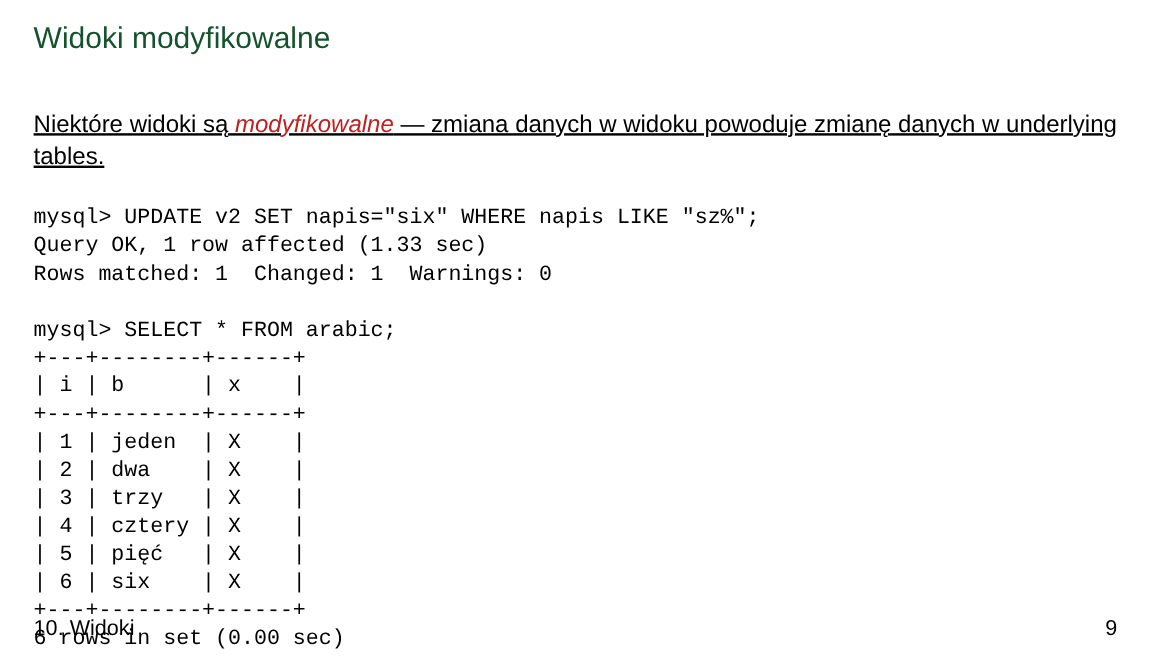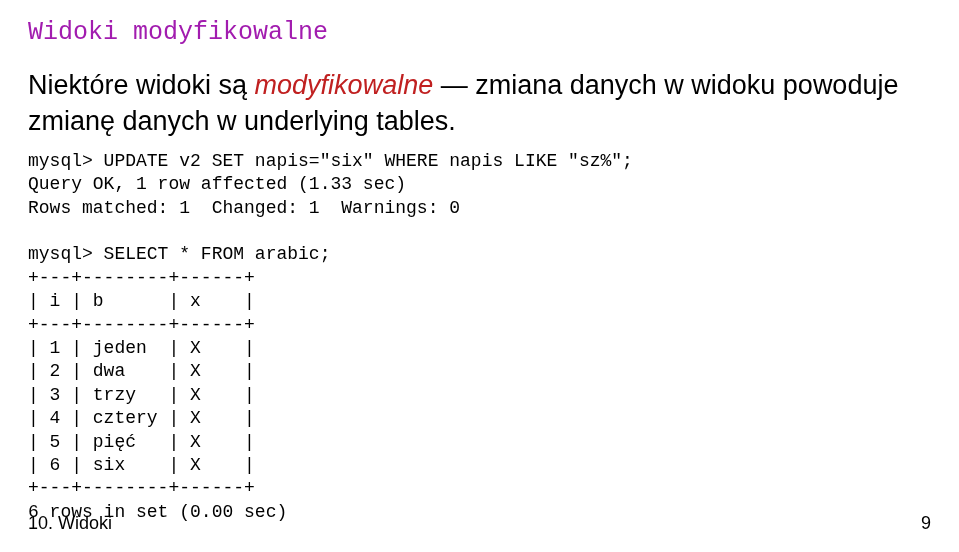--- a/index.html
+++ b/index.html
@@ -9,31 +9,31 @@
     }
     body {
       width: 959px;
       height: 552px;
       background: #ffffff;
       font-family: Arial, Helvetica, sans-serif;
       position: relative;
       padding: 18px 28px 0 28px;
     }
     .title {
-      color: #a21caf;
+      color: #14532d;
       font-size: 25px;
       font-weight: normal;
-      margin-bottom: 20px;
-      font-family: Liberation Mono, monospace;
+      margin-bottom: 44px;
     }
     .body-text {
       color: #000000;
-      font-size: 27px;
+      font-size: 20px;
       line-height: 1.35;
-      margin-bottom: 10px;
+      margin-bottom: 26px;
+      text-decoration: underline;
     }
     .em-red {
       color: #c02020;
       font-style: italic;
     }
     .code-block {
       font-family: "Courier New", Courier, monospace;
       font-size: 18px;
       line-height: 1.3;
       color: #000000;

